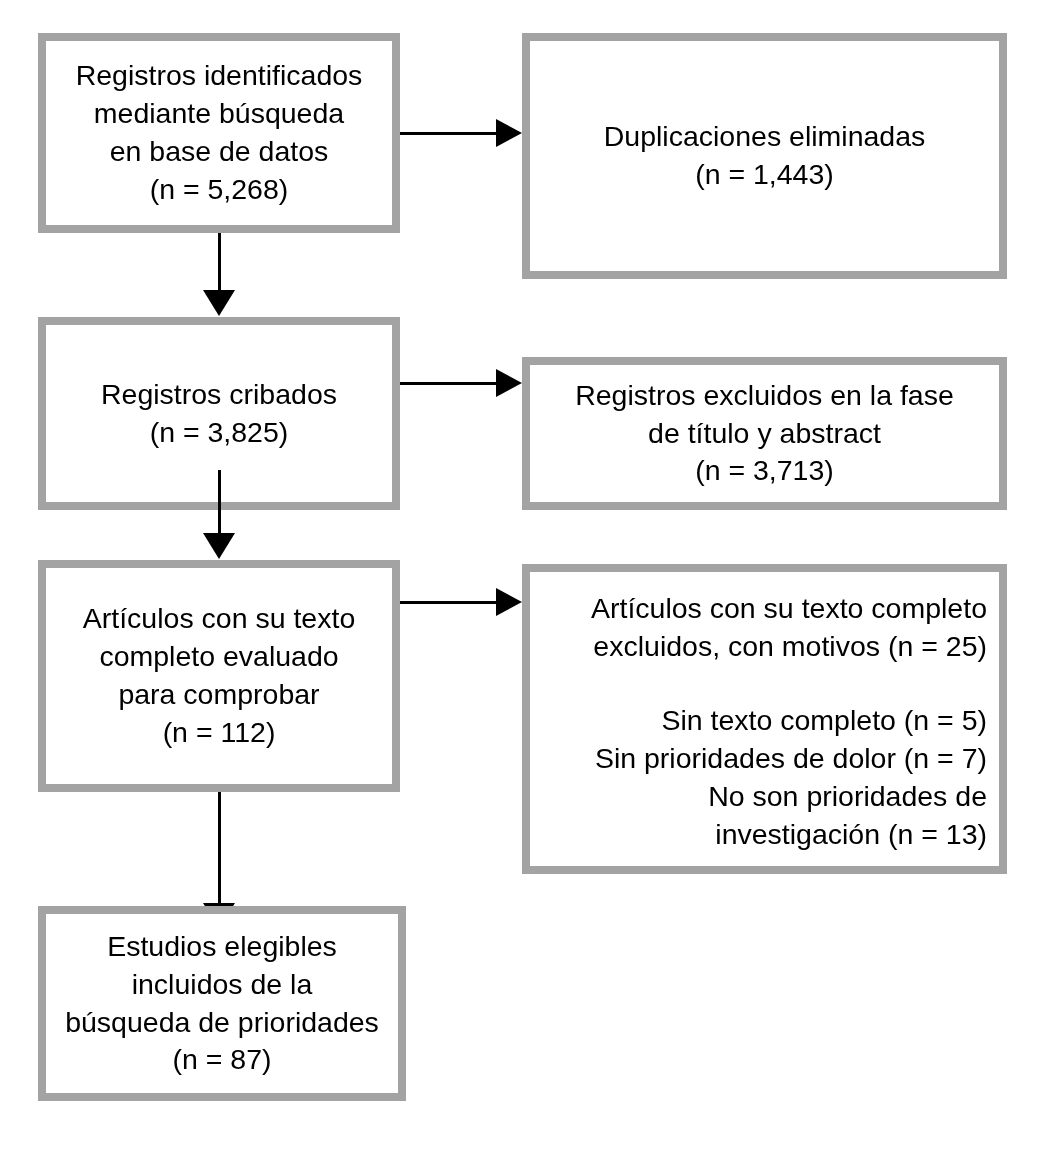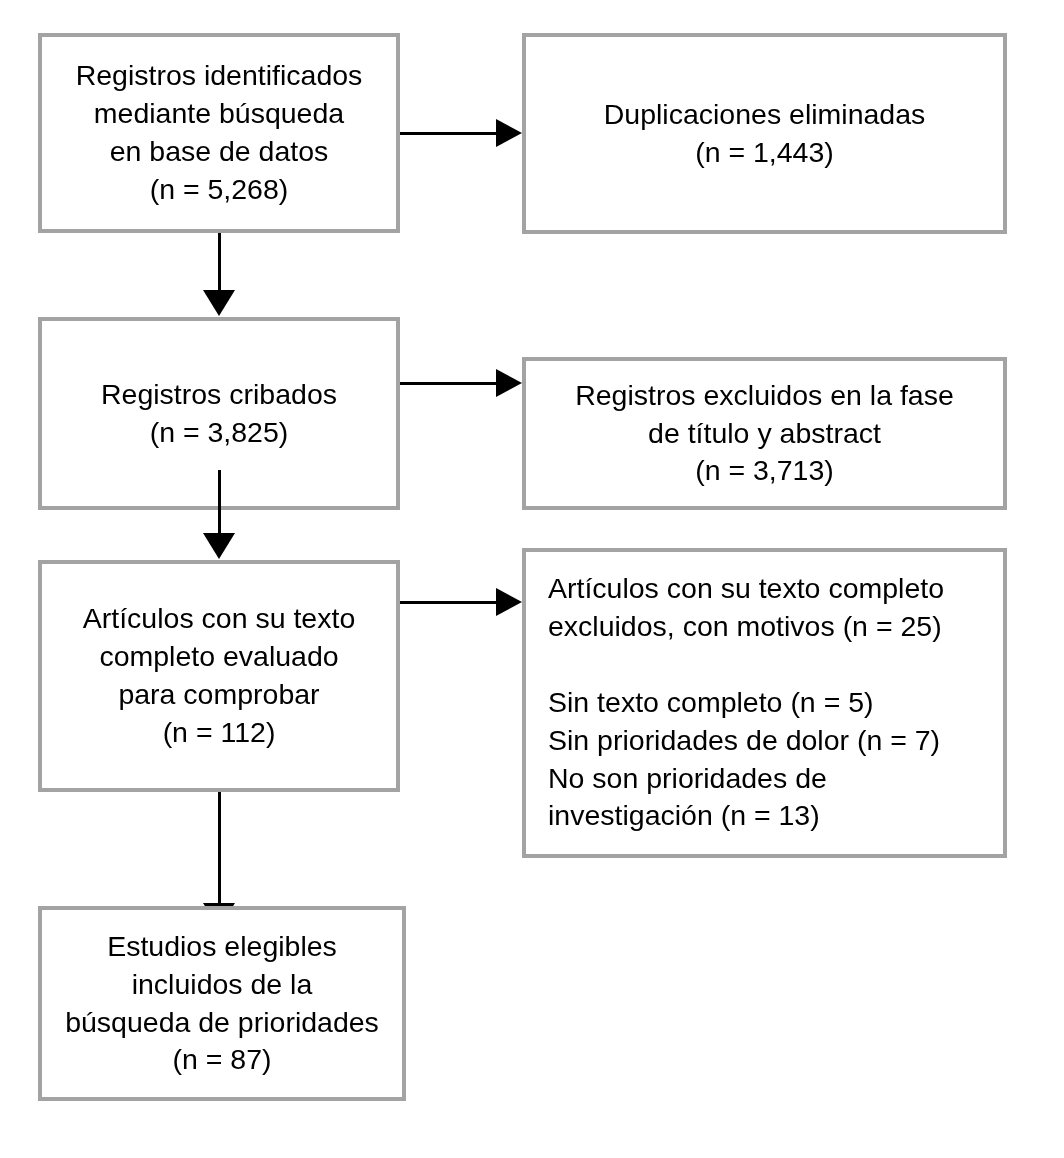--- a/index.html
+++ b/index.html
@@ -15,21 +15,21 @@
   #diagram {
     position: relative;
     width: 1064px;
     height: 1158px;
     background: #ffffff;
     overflow: hidden;
   }
   .box {
     position: absolute;
     box-sizing: border-box;
-    border: 4px solid #a3a3a3;
+    border: 8px solid #a3a3a3;
     background: #ffffff;
     display: flex;
     flex-direction: column;
     align-items: center;
     justify-content: center;
     text-align: center;
     font-size: 28.5px;
     line-height: 1.33;
     color: #000000;
     padding: 4px 8px;
@@ -86,21 +86,21 @@
 
 <div id="diagram">
 
   <div class="box" style="left:38px; top:33px; width:362px; height:200px;">
     <span class="line">Registros identificados</span>
     <span class="line">mediante búsqueda</span>
     <span class="line">en base de datos</span>
     <span class="line">(n = 5,268)</span>
   </div>
 
-  <div class="box" style="left:522px; top:33px; width:485px; height:201px;">
+  <div class="box" style="left:522px; top:33px; width:485px; height:246px;">
     <span class="line">Duplicaciones eliminadas</span>
     <span class="line">(n = 1,443)</span>
   </div>
 
   <div class="conn-h" style="left:400px; top:132px; width:100px;"></div>
   <div class="arrow-right" style="left:496px; top:119px;"></div>
 
   <div class="conn-v" style="left:218px; top:233px; height:60px;"></div>
   <div class="arrow-down" style="left:203px; top:290px;"></div>
 
@@ -121,21 +121,21 @@
   <div class="conn-v" style="left:218px; top:470px; height:66px;"></div>
   <div class="arrow-down" style="left:203px; top:533px;"></div>
 
   <div class="box" style="left:38px; top:560px; width:362px; height:232px;">
     <span class="line">Artículos con su texto</span>
     <span class="line">completo evaluado</span>
     <span class="line">para comprobar</span>
     <span class="line">(n = 112)</span>
   </div>
 
-  <div class="box left-align" style="left:522px; top:548px; width:485px; height:310px;">
+  <div class="box left-align" style="left:522px; top:564px; width:485px; height:310px;text-align:right;">
     <span class="line">Artículos con su texto completo</span>
     <span class="line">excluidos, con motivos (n = 25)</span>
     <span class="spacer-line"></span>
     <span class="line">Sin texto completo (n = 5)</span>
     <span class="line">Sin prioridades de dolor (n = 7)</span>
     <span class="line">No son prioridades de investigación (n = 13)</span>
   </div>
 
   <div class="conn-h" style="left:400px; top:601px; width:100px;"></div>
   <div class="arrow-right" style="left:496px; top:588px;"></div>

